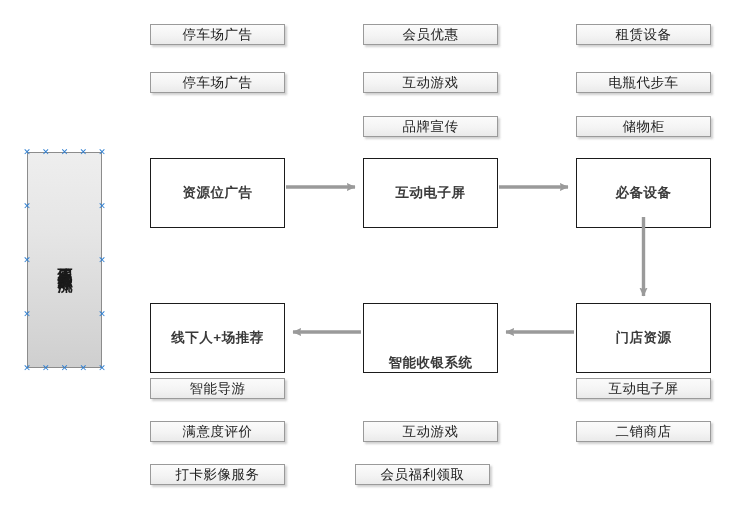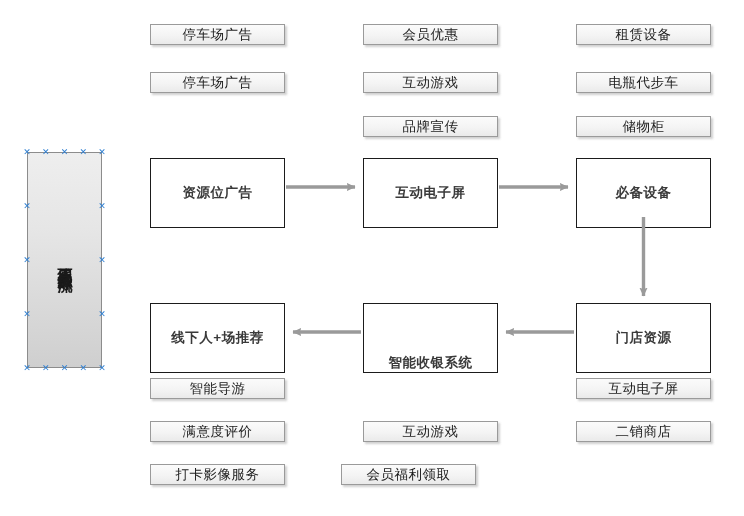--- a/index.html
+++ b/index.html
@@ -194,21 +194,21 @@
   <div class="node small" style="left:150px; top:464px;">
     <span>打卡影像服务</span>
   </div>
 
   <div class="node main" style="left:363px; top:303px;align-items:flex-end;">
     <span>智能收银系统</span>
   </div>
   <div class="node small" style="left:363px; top:421px;">
     <span>互动游戏</span>
   </div>
-  <div class="node small" style="left:341px; top:464px;">
+  <div class="node small" style="left:355px; top:464px;">
     <span>会员福利领取</span>
   </div>
 
   <div class="node main" style="left:576px; top:303px;">
     <span>门店资源</span>
   </div>
   <div class="node small" style="left:576px; top:378px;">
     <span>互动电子屏</span>
   </div>
   <div class="node small" style="left:576px; top:421px;">

